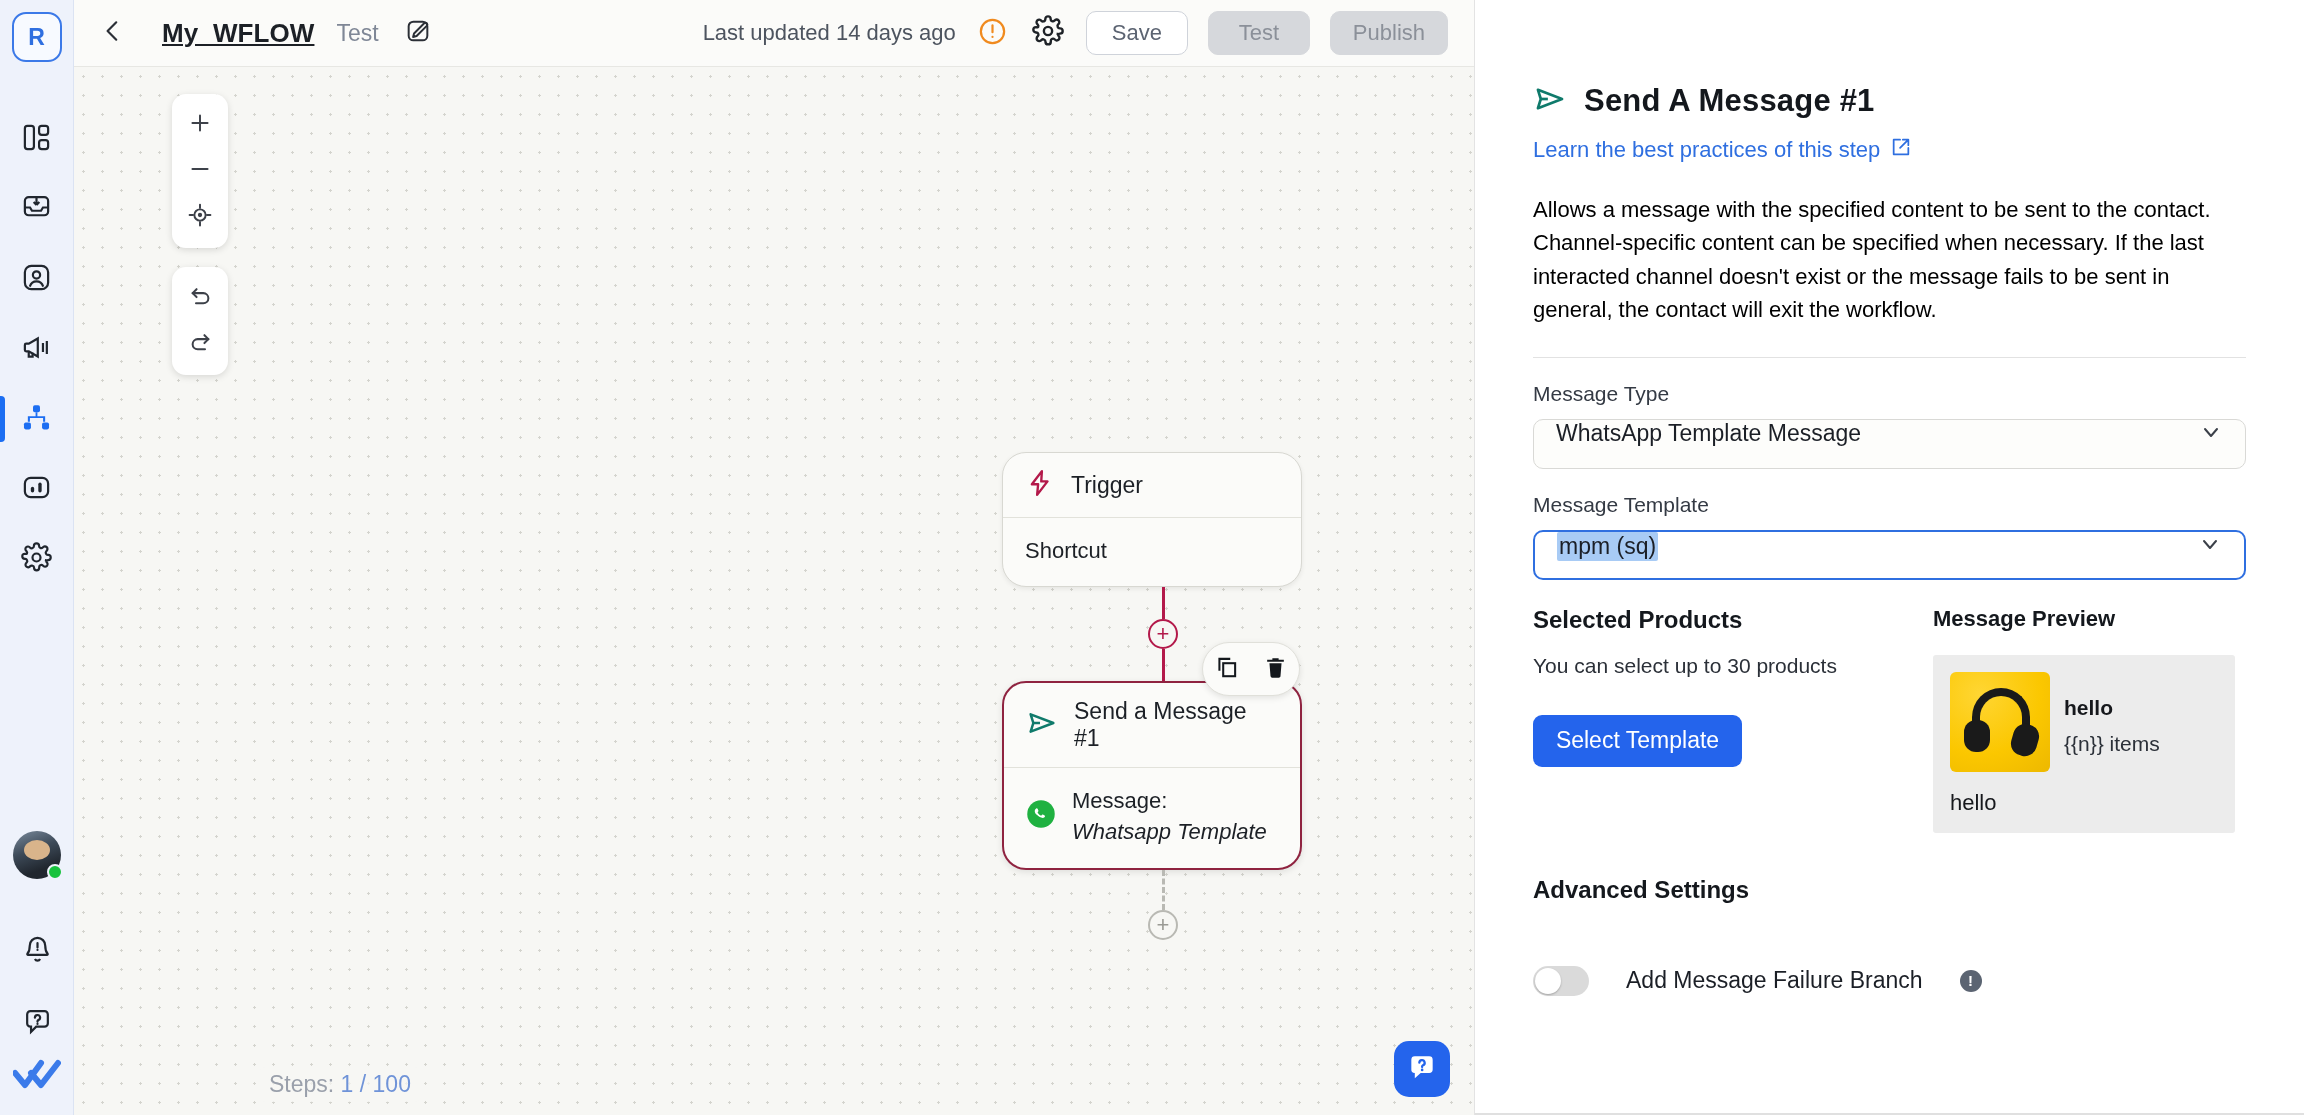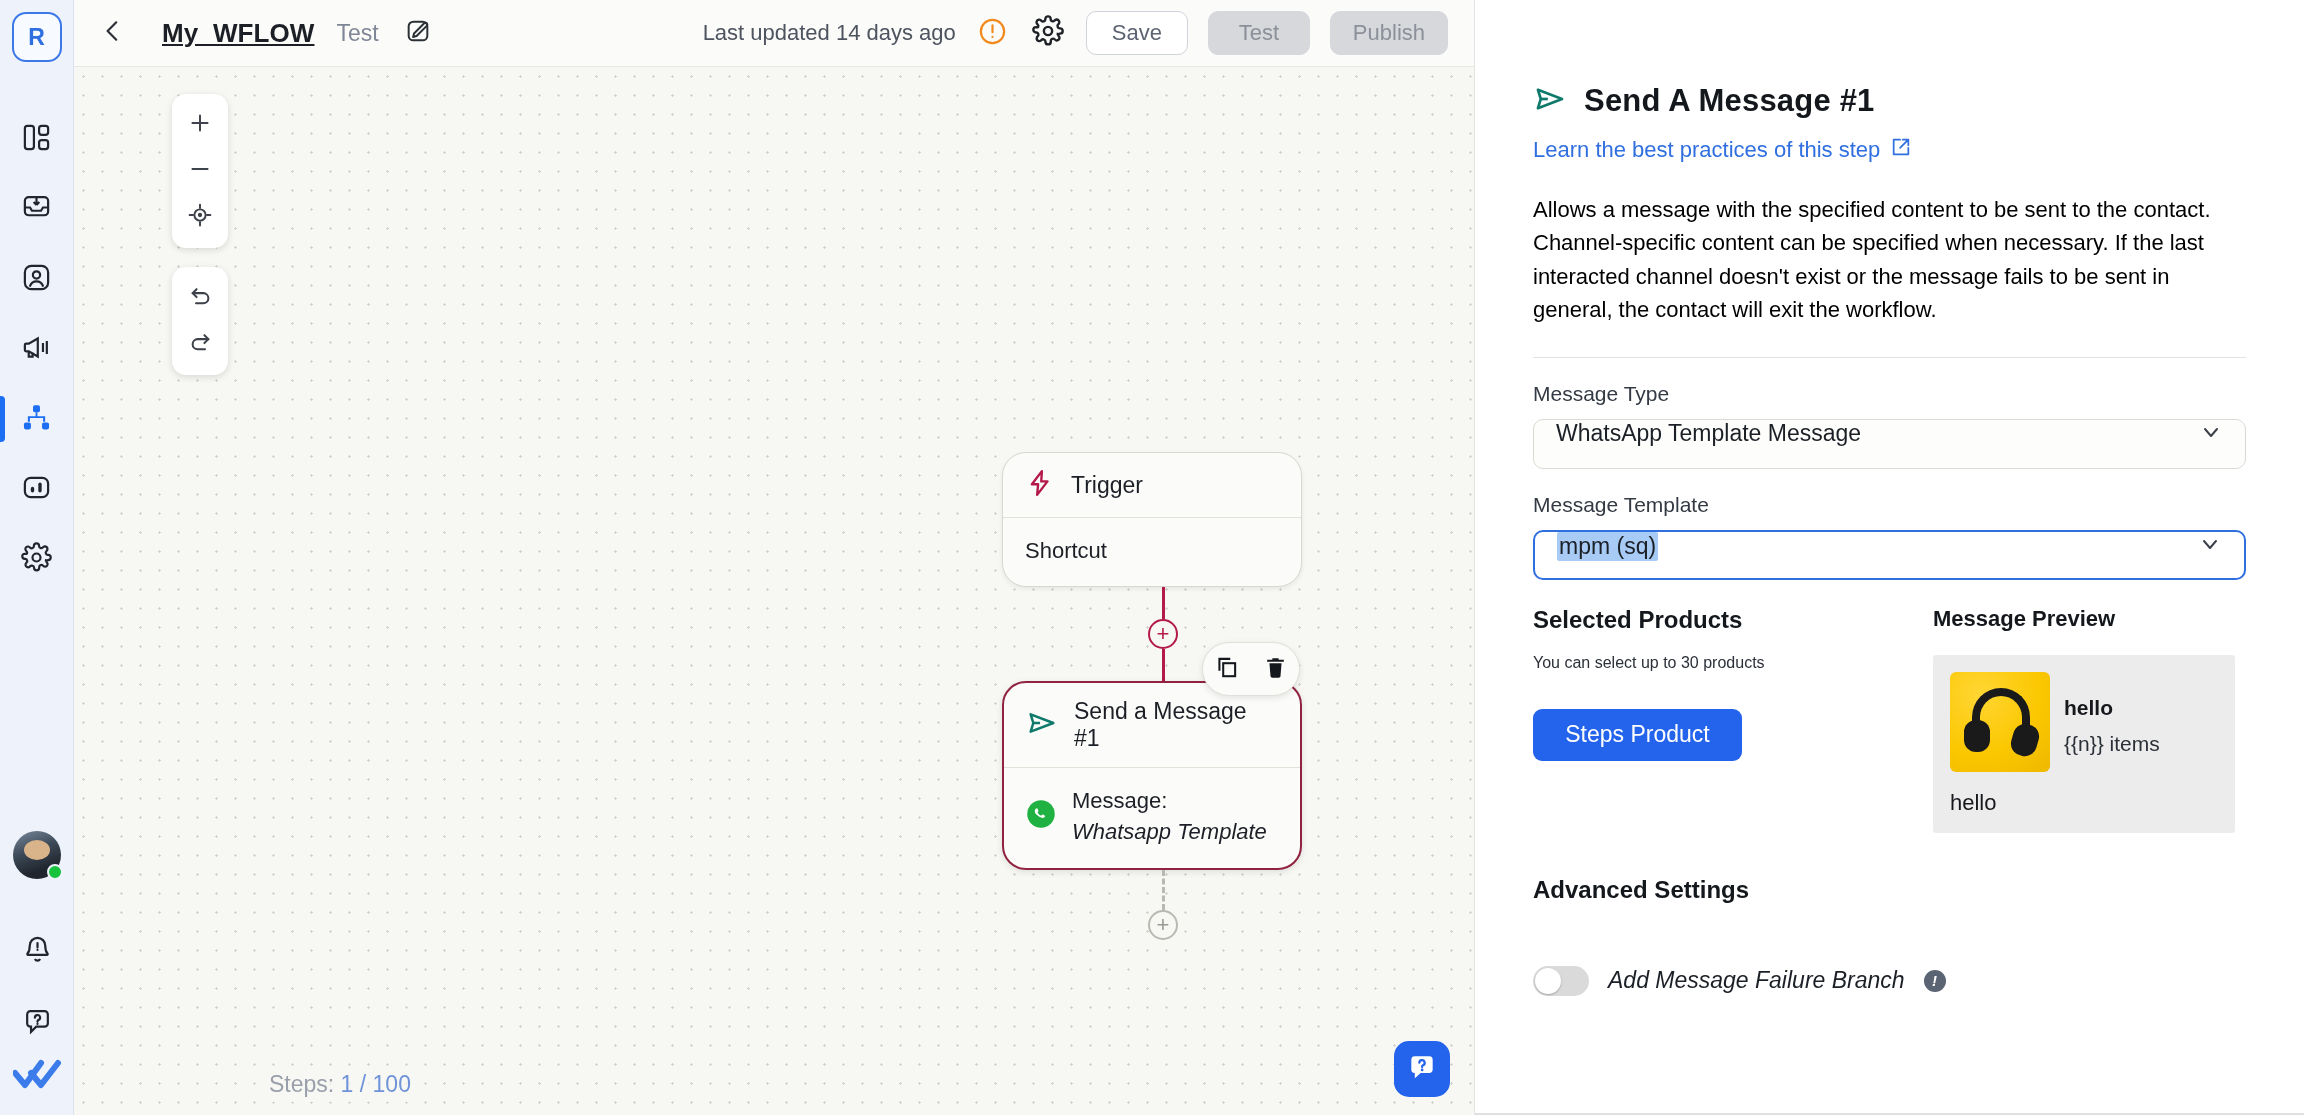--- a/index.html
+++ b/index.html
@@ -173,21 +173,21 @@
     font-size: 23px; color: #1b1f26;
   }
   .sel .chev { margin-left: auto; color: #3b4049; }
   .sel.focused { border: 2px solid #2f6fe0; background: #ffffff; }
   .sel .hl { background: #a8cbf5; padding: 1px 2px; border-radius: 2px; }
 
   .sec-title { font-size: 24px; font-weight: 700; color: #14181d; }
   .two-col { display: flex; margin-top: 26px; gap: 0; }
   .col-left { width: 400px; }
   .col-right { width: 310px; }
-  .muted { font-size: 16px; color: #2b3038; margin-top: 20px; }
+  .muted { font-size: 21px; color: #2b3038; margin-top: 20px; }
   .btn-primary {
     margin-top: 37px; height: 52px; width: 209px;
     background: #2464ec; color: #ffffff; border-radius: 9px;
     font-size: 23px; display: flex; align-items: center; justify-content: center;
   }
   .preview-card {
     margin-top: 23px; width: 302px; background: #ececec;
     padding: 17px 16px 17px 17px; border-radius: 3px;
   }
   .preview-row { display: flex; gap: 14px; }
@@ -199,21 +199,21 @@
   .hp-band {
     position: absolute; left: 22px; top: 16px; width: 58px; height: 44px;
     border: 8px solid #1a1a1a; border-radius: 30px 30px 0 0; border-bottom: none;
   }
   .hp-cup-l { position: absolute; left: 14px; top: 48px; width: 26px; height: 32px; background: #1a1a1a; border-radius: 12px; }
   .hp-cup-r { position: absolute; left: 62px; top: 52px; width: 26px; height: 32px; background: #1a1a1a; border-radius: 12px; transform: rotate(16deg); }
   .prev-t1 { font-size: 21px; font-weight: 700; color: #16181c; margin-top: 24px; }
   .prev-t2 { font-size: 21px; color: #2b3038; margin-top: 12px; }
   .prev-foot { font-size: 22px; color: #16181c; margin-top: 18px; }
   .adv-title { margin-top: 43px; font-size: 24px; font-weight: 700; color: #14181d; }
-  .toggle-row { display: flex; align-items: center; gap: 19px; margin-top: 62px; font-style: italic; }
+  .toggle-row { display: flex; align-items: center; gap: 37px; margin-top: 62px; }
   .toggle {
     width: 56px; height: 30px; border-radius: 15px;
     background: #dadada; position: relative; flex: 0 0 56px;
   }
   .toggle .knob { position: absolute; left: 2px; top: 2px; width: 26px; height: 26px; border-radius: 50%; background: #fff; box-shadow: 0 1px 2px rgba(0,0,0,.25); }
   .toggle-label { font-size: 23px; color: #1b1f26; }
   .info-dot {
     width: 22px; height: 22px; border-radius: 50%; background: #5b6472;
     color: #fff; font-size: 15px; font-weight: 700;
     display: flex; align-items: center; justify-content: center;
@@ -549,21 +549,21 @@
         <svg width="24" height="24" viewBox="0 0 24 24" fill="none" stroke="currentColor" stroke-width="2" stroke-linecap="round" stroke-linejoin="round">
             <polyline points="6 9 12 16 18 9"></polyline>
           </svg>
       </span>
     </div>
 
     <div class="two-col">
       <div class="col-left">
         <div class="sec-title">Selected Products</div>
         <div class="muted">You can select up to 30 products</div>
-        <div class="btn-primary">Steps Product</div>
+        <div class="btn-primary">Select Template</div>
       </div>
       <div class="col-right">
         <div class="sec-title" style="font-size:22px">Message Preview</div>
         <div class="preview-card">
           <div class="preview-row">
             <div class="prod-img">
               <div class="hp-band"></div>
               <div class="hp-cup-l"></div>
               <div class="hp-cup-r"></div>
             </div>

